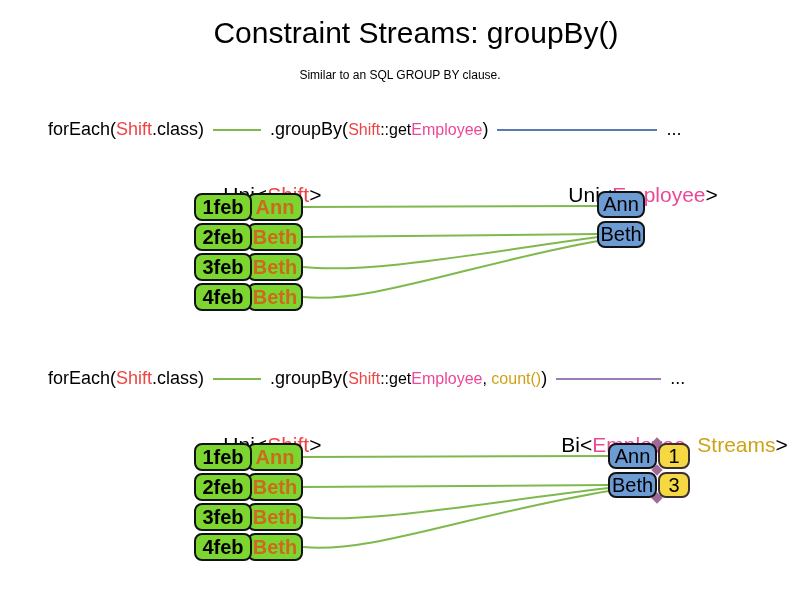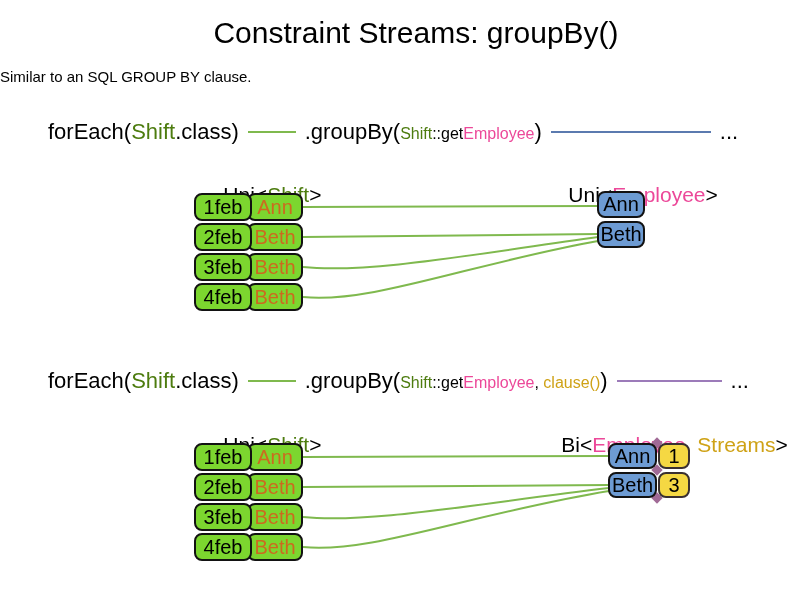--- a/index.html
+++ b/index.html
@@ -1,37 +1,37 @@
 <!DOCTYPE html>
 <html><head>
 <meta charset="utf-8">
 <style>
   html,body{margin:0;padding:0;background:#fff;}
   .slide{position:relative;width:800px;height:600px;background:#fff;overflow:hidden;
          font-family:"Liberation Sans",sans-serif;color:#000;}
   .title{position:absolute;top:16px;left:16px;width:100%;text-align:center;
          font-size:30px;font-weight:400;}
-  .subtitle{position:absolute;top:68px;left:0;width:100%;font-size:15px;}
+  .subtitle{position:absolute;top:68px;left:0;width:100%;text-align:center;font-size:12px;}
   .code-line{position:absolute;left:48px;display:flex;align-items:baseline;white-space:pre;}
   .code-line span{white-space:pre;}
-  .t22{font-size:22px;}
+  .t22{font-size:18px;}
   .t16{font-size:16px;}
-  .green{color:#4d7c0f;}
+  .green{color:#ef4444;}
   .blue{color:#ec4899;}
   .gold{color:#cfa216;}
   .hline{align-self:center;height:0;border-top:2px solid;margin:0 9px;}
   .green-line{border-color:#7fb94e;}
   .blue-line{border-color:#5b7aaf;}
   .purple-line{border-color:#9c7bb9;}
   .w48{width:48px;}
   .w160{width:160px;}
   .w105{width:105px;}
   .label{position:absolute;font-size:21px;white-space:pre;}
   .shift-table{position:absolute;z-index:2;}
-  .shift-row{display:flex;height:28px;margin-bottom:2px;}
+  .shift-row{display:flex;height:28px;margin-bottom:2px;font-weight:bold;}
   .cell{position:relative;box-sizing:border-box;border:2.5px solid #121212;border-radius:8px;
         background:#7cd62f;display:flex;align-items:center;justify-content:center;font-size:20px;}
   .cell.date{width:58px;z-index:2;}
   .cell.name{width:56px;margin-left:-5px;z-index:1;color:#cc6a1f;}
   .groups{position:absolute;z-index:2;}
   .gbox{box-sizing:border-box;width:48px;height:27px;margin-bottom:3px;border:2.5px solid #121212;
         border-radius:8px;background:#6d9bd3;display:flex;align-items:center;justify-content:center;
         font-size:20px;}
   .groups2{position:absolute;z-index:2;}
   .grow{display:flex;margin-bottom:3px;}
@@ -119,21 +119,21 @@
         <span>Ann</span>
       </div>
     <div class="gbox">
         <span>Beth</span>
       </div>
   </div>
 
   <div class="code-line" style="top:368px;">
     <span class="t22">forEach(</span><span class="t22 green">Shift</span><span class="t22">.class)</span>
     <span class="hline green-line w48"></span>
-    <span class="t22">.groupBy(</span><span class="t16 green">Shift</span><span class="t16">::get</span><span class="t16 blue">Employee</span><span class="t16">, </span><span class="t16 gold">clause()</span><span class="t22">)</span>
+    <span class="t22">.groupBy(</span><span class="t16 green">Shift</span><span class="t16">::get</span><span class="t16 blue">Employee</span><span class="t16">, </span><span class="t16 gold">count()</span><span class="t22">)</span>
     <span class="hline purple-line w105"></span>
     <span class="t22">...</span>
   </div>
 
   <div class="label" style="left:200px;top:409px;">
     <span>Uni&lt;</span><span class="green">Shift</span><span>&gt;</span>
   </div>
   <div class="label" style="left:538px;top:409px;">
     <span>Bi&lt;</span><span class="blue">Employee</span><span>, </span><span class="gold">Streams</span><span>&gt;</span>
   </div>

